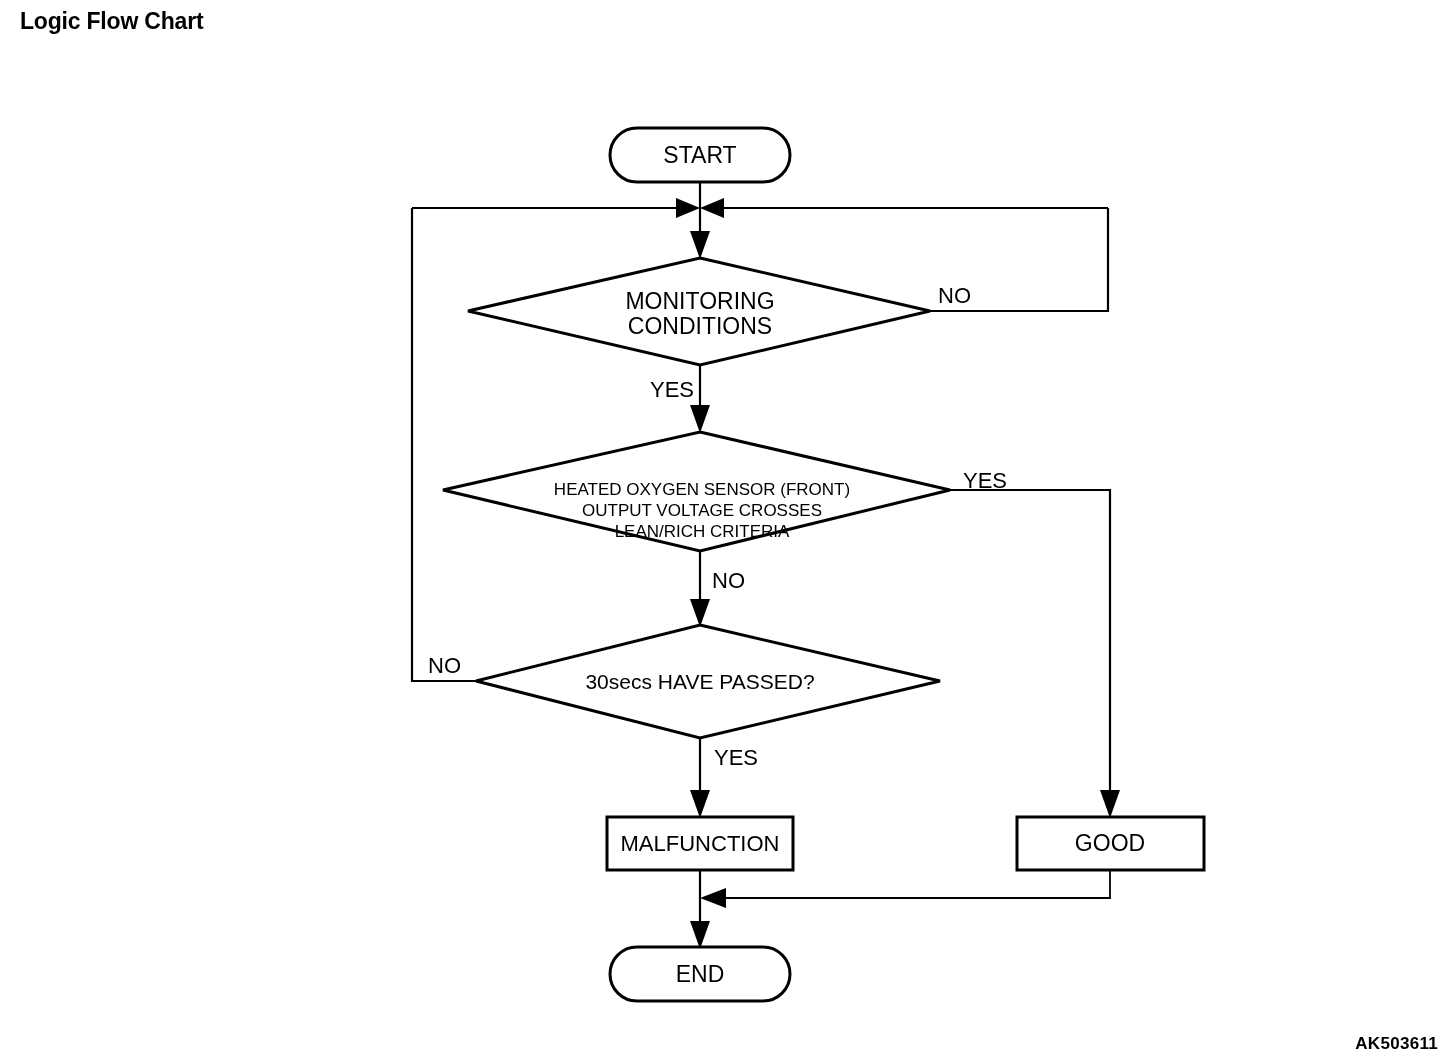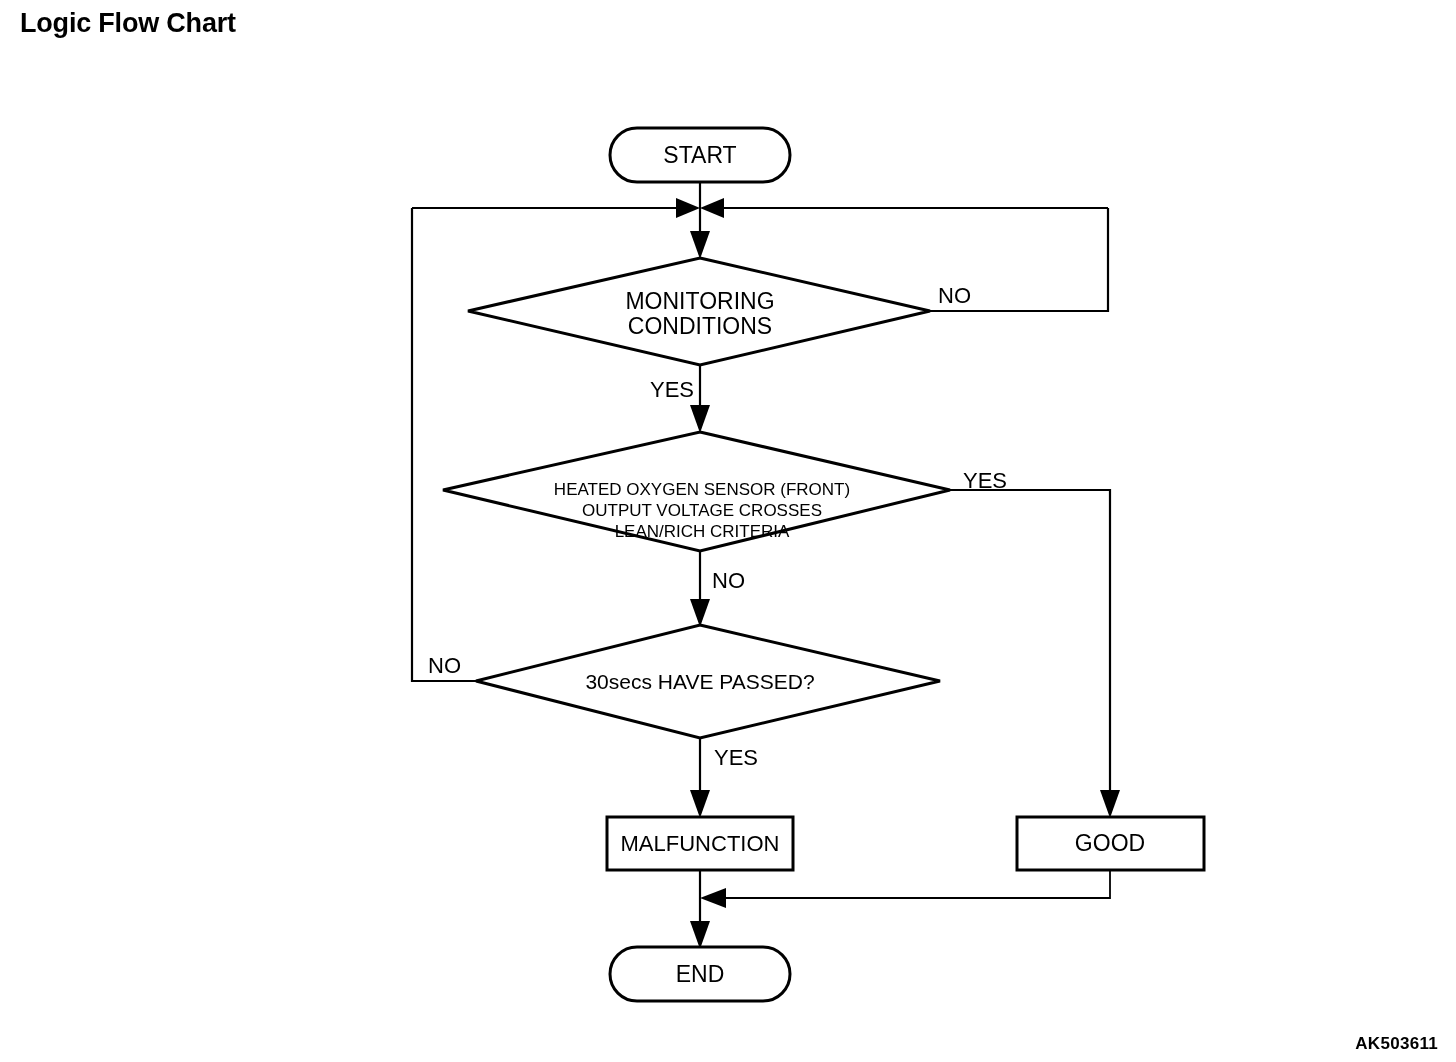--- a/index.html
+++ b/index.html
@@ -12,21 +12,21 @@
     height: 1062px;
     position: relative;
     font-family: "Liberation Sans", sans-serif;
     color: #000000;
     overflow: hidden;
   }
   #page-title {
     position: absolute;
     left: 20px;
     top: 8px;
-    font-size: 27px;
+    font-size: 23px;
     font-weight: bold;
     letter-spacing: -0.2px;
     white-space: nowrap;
   }
   #figure-id {
     position: absolute;
     right: 18px;
     bottom: 8px;
     font-size: 17px;
     font-weight: bold;

